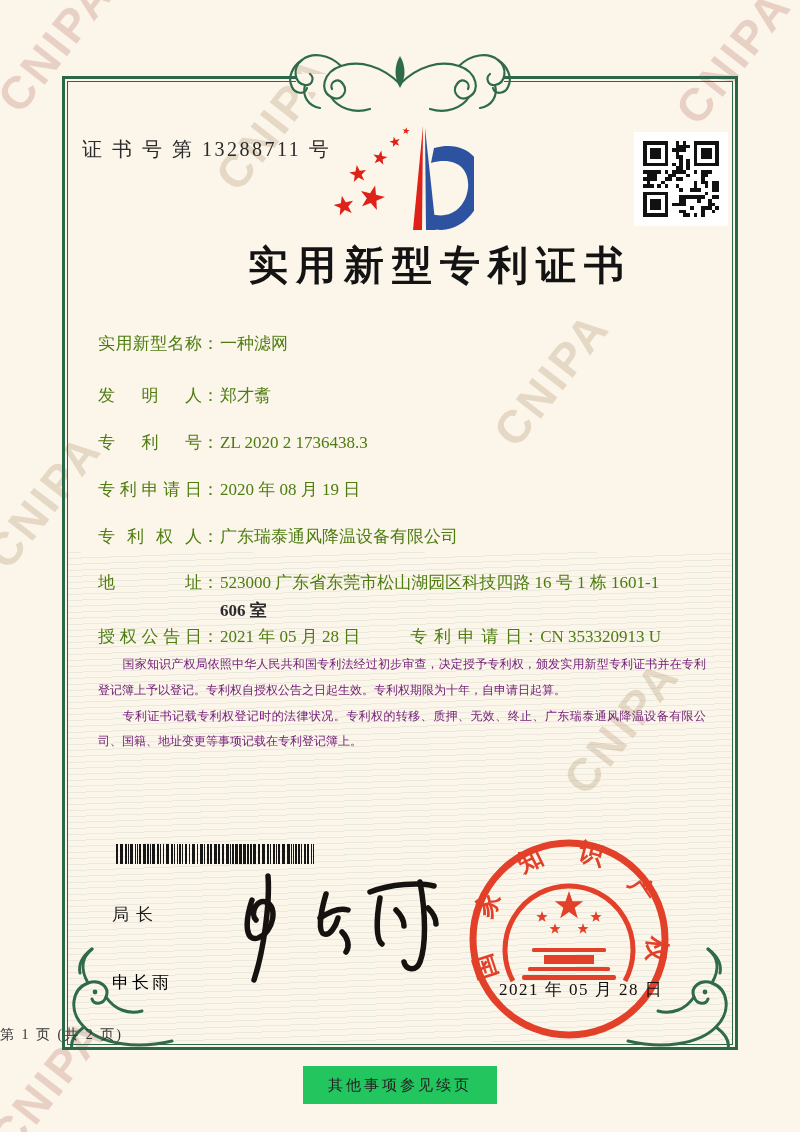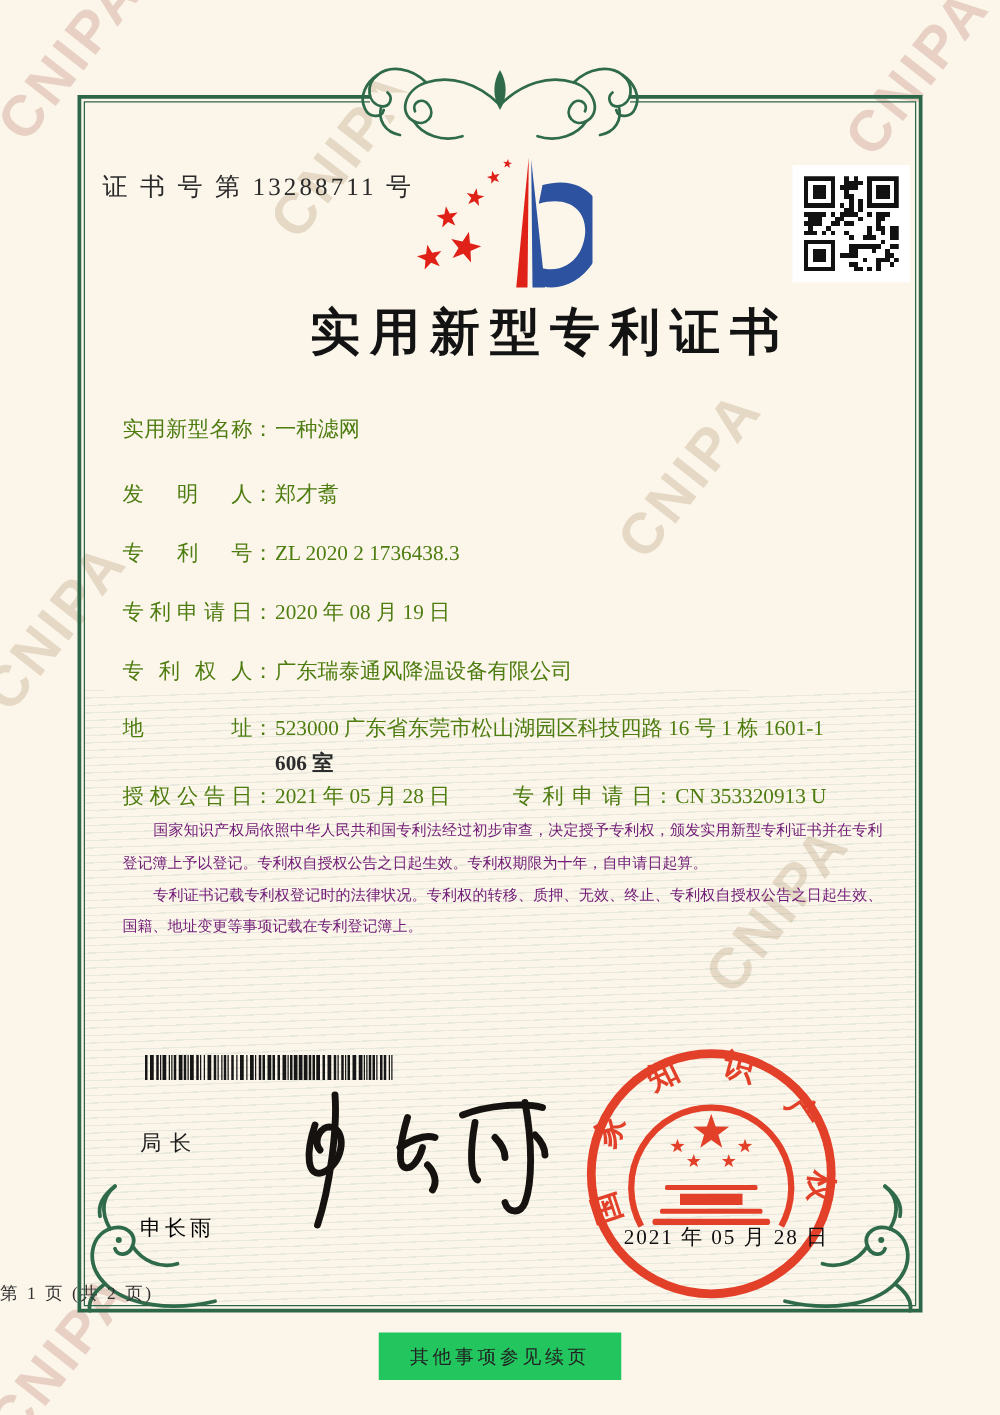--- a/index.html
+++ b/index.html
@@ -280,21 +280,21 @@
   <div class="field-row" style="top:571px">
     <span class="flabel">地址</span><span class="fcolon">：</span><span class="fvalue">523000 广东省东莞市松山湖园区科技四路 16 号 1 栋 1601-1</span>
   </div>
   <div class="addr2">606 室</div>
   <div class="field-row" style="top:625px">
     <span class="flabel">授权公告日</span><span class="fcolon">：</span><span class="fvalue">2021 年 05 月 28 日</span><span class="grant-right"><span class="flabel2">专利申请日</span><span class="fcolon">：</span><span class="fvalue">CN 353320913 U</span></span>
   </div>
 
   <div class="paras">
     <p>国家知识产权局依照中华人民共和国专利法经过初步审查，决定授予专利权，颁发实用新型专利证书并在专利登记簿上予以登记。专利权自授权公告之日起生效。专利权期限为十年，自申请日起算。</p>
-    <p>专利证书记载专利权登记时的法律状况。专利权的转移、质押、无效、终止、专利权自授权公告之日起生效、国籍、地址变更等事项记载在专利登记簿上。</p>
+    <p>专利证书记载专利权登记时的法律状况。专利权的转移、质押、无效、终止、广东瑞泰通风降温设备有限公司、国籍、地址变更等事项记载在专利登记簿上。</p>
   </div>
 
   <svg class="barcode" id="barcode-svg" width="206" height="20">
       <rect x="2" y="0" width="2" height="20" fill="#161616"></rect>
       <rect x="6" y="0" width="3" height="20" fill="#161616"></rect>
       <rect x="11" y="0" width="2" height="20" fill="#161616"></rect>
       <rect x="14" y="0" width="1" height="20" fill="#161616"></rect>
       <rect x="16" y="0" width="3" height="20" fill="#161616"></rect>
       <rect x="21" y="0" width="1" height="20" fill="#161616"></rect>
       <rect x="23" y="0" width="1" height="20" fill="#161616"></rect>

